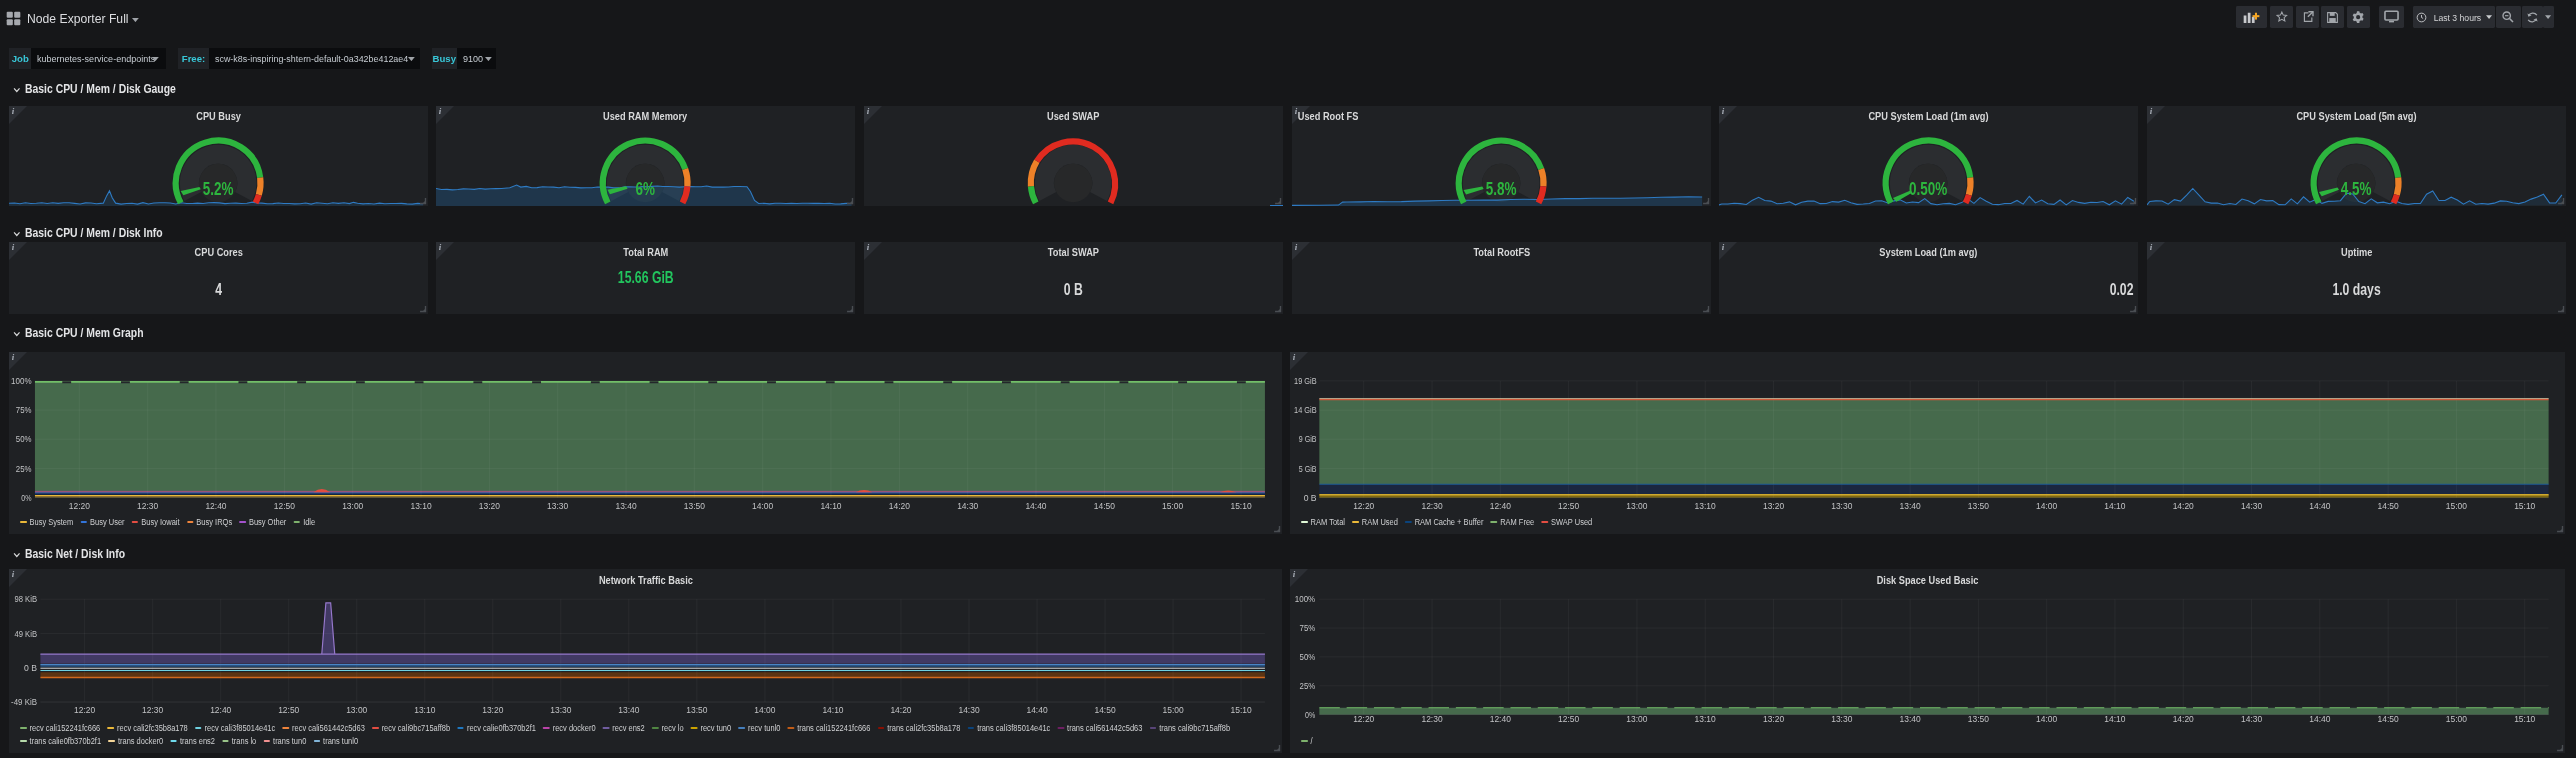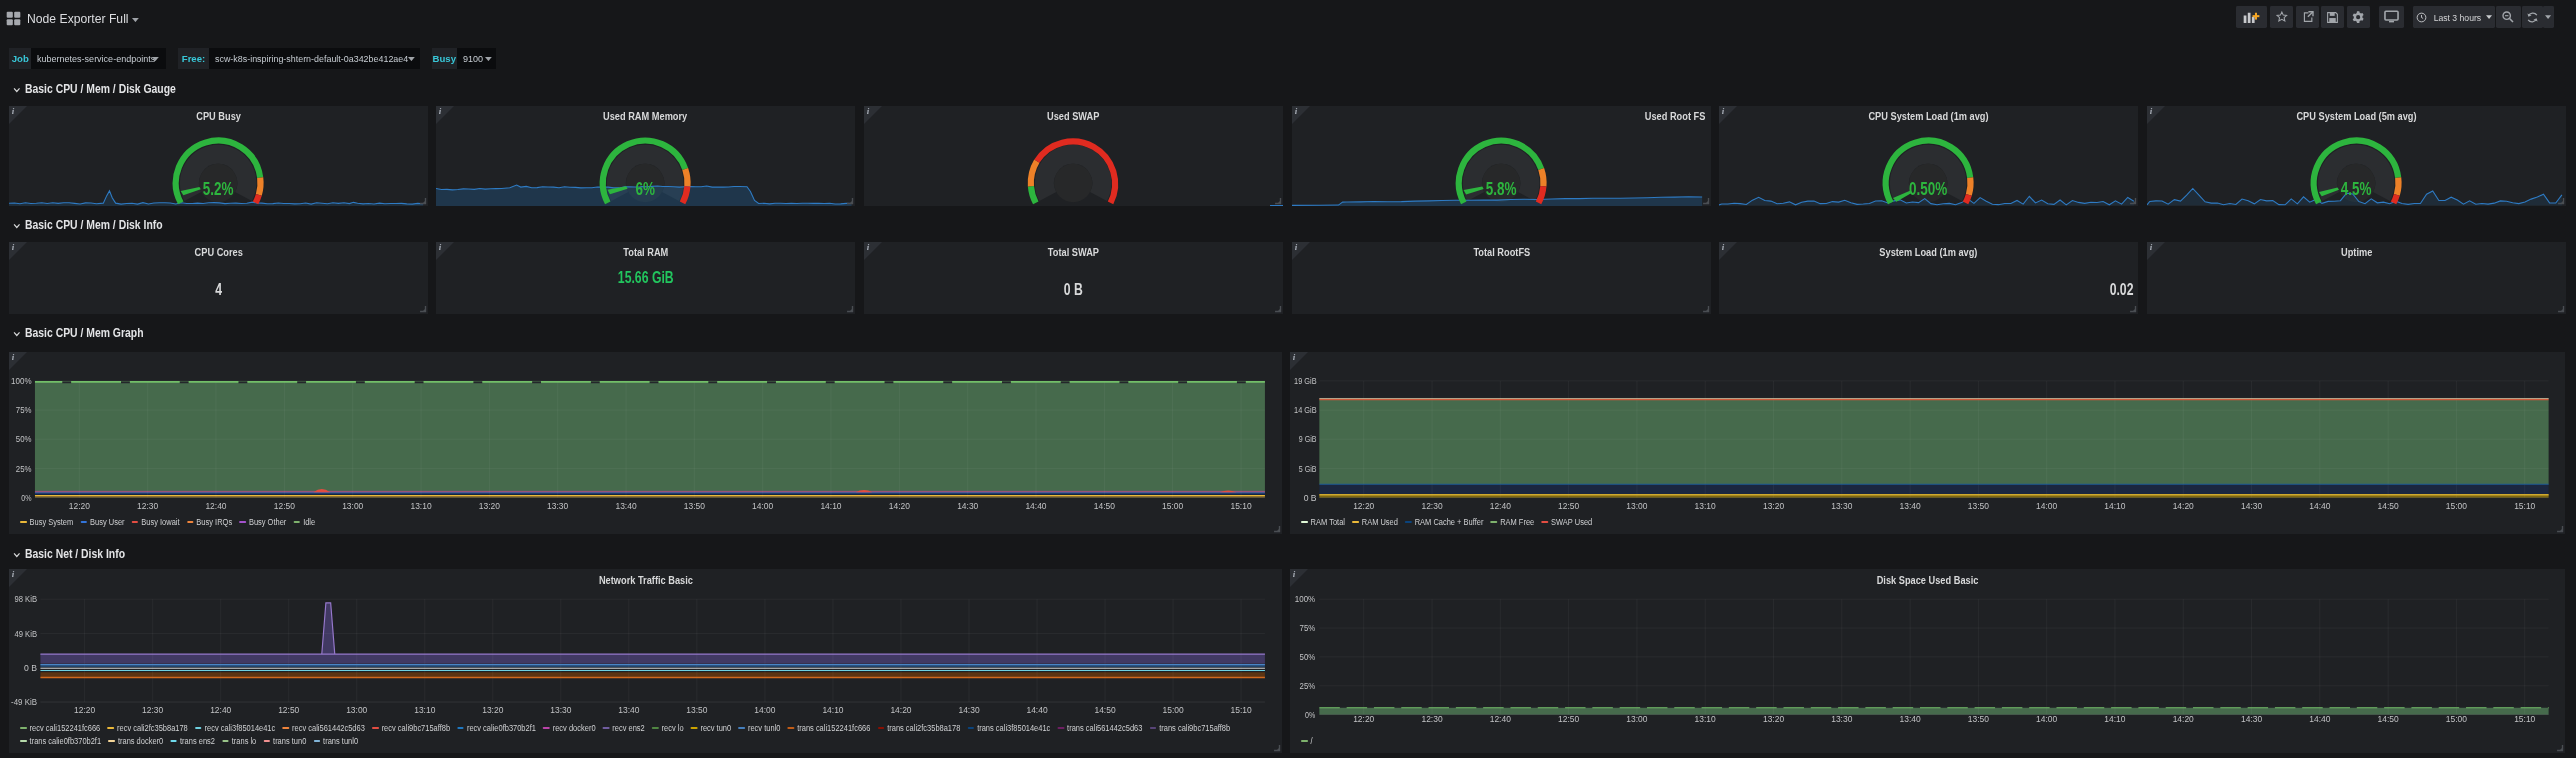--- a/index.html
+++ b/index.html
@@ -109,21 +109,21 @@
     <svg width="6.8" height="4.1" viewBox="0 0 10 6" style="position:absolute;right:4.1px;top:9px">
       <path d="M0 0 L5 6 L10 0 Z" fill="#9fa3a8"></path>
     </svg>
   </div>
 <div style="position:absolute;left:0;top:81px;width:819px;height:18px">
     <svg width="9.6" height="9.6" viewBox="0 0 14 14" style="position:absolute;left:12.3px;top:4.1px">
       <path d="M 3 5 L 7 9.5 L 11 5" stroke="#d8d9da" stroke-width="1.7" fill="none"></path>
     </svg>
     <div style="position:absolute;left:25px;top:0;color:#e3e4e6;font-size:13px;font-weight:700;transform:scaleX(0.80);transform-origin:left center;white-space:nowrap">Basic CPU / Mem / Disk Gauge</div>
   </div>
-<div style="position:absolute;left:0;top:217px;width:819px;height:18px">
+<div style="position:absolute;left:0;top:225px;width:819px;height:18px">
     <svg width="9.6" height="9.6" viewBox="0 0 14 14" style="position:absolute;left:12.3px;top:4.1px">
       <path d="M 3 5 L 7 9.5 L 11 5" stroke="#d8d9da" stroke-width="1.7" fill="none"></path>
     </svg>
     <div style="position:absolute;left:25px;top:0;color:#e3e4e6;font-size:13px;font-weight:700;transform:scaleX(0.80);transform-origin:left center;white-space:nowrap">Basic CPU / Mem / Disk Info</div>
   </div>
 <div style="position:absolute;left:0;top:325px;width:819px;height:18px">
     <svg width="9.6" height="9.6" viewBox="0 0 14 14" style="position:absolute;left:12.3px;top:4.1px">
       <path d="M 3 5 L 7 9.5 L 11 5" stroke="#d8d9da" stroke-width="1.7" fill="none"></path>
     </svg>
     <div style="position:absolute;left:25px;top:0;color:#e3e4e6;font-size:13px;font-weight:700;transform:scaleX(0.80);transform-origin:left center;white-space:nowrap">Basic CPU / Mem Graph</div>
@@ -187,21 +187,21 @@
       <path d="M 252.9 80.6 A 62 62 0 0 1 360.7 141.6" stroke="#e02b20" stroke-width="9" fill="none"></path>
     </svg>
     <svg width="8.2" height="8.2" style="position:absolute;right:1.4px;bottom:1.4px" viewBox="0 0 12 12">
       <path d="M 11 3 L 11 11 L 3 11" stroke="#4a4e53" stroke-width="2" fill="none"></path>
       <path d="M 11 8 L 8 11" stroke="#4a4e53" stroke-width="2" fill="none"></path>
     </svg>
   </div>
 <div style="position:absolute;left:1292px;top:106px;width:419px;height:100px;background:#1f2124;overflow:hidden">
     <div style="position:absolute;left:0;top:0;width:0;height:0;border-top:18.4px solid #2c2f34;border-right:18.4px solid transparent"></div>
     <div style="position:absolute;left:2.7px;top:0px;color:#a9afb8;font-family:'Liberation Serif',serif;font-weight:700;font-size:9px;font-style:italic">i</div>
-    <div style="position:absolute;left:0;top:4.1px;width:419px;text-align:right;color:#d8d9da;font-size:11px;font-weight:700"><span style="display:inline-block;transform:scaleX(0.84)">Used Root FS</span></div>
+    <div style="position:absolute;left:0;top:4.1px;width:419px;text-align:left;color:#d8d9da;font-size:11px;font-weight:700"><span style="display:inline-block;transform:scaleX(0.84)">Used Root FS</span></div>
     <svg width="419" height="100" style="position:absolute;left:0;top:0" viewBox="0 0 613 146">
       <path d="M 268.9 132.2 A 42 42 0 1 1 343.1 132.2" stroke="#2b2d30" stroke-width="28" fill="none"></path>
       <circle cx="306.0" cy="112.5" r="28" fill="#272829"></circle>
       <path d="M 0.0 145.2 L 40.0 145.0 L 68.0 144.8 L 74.0 140.5 L 80.0 140.4 L 100.0 140.1 L 120.0 139.6 L 140.0 139.9 L 160.0 139.7 L 180.0 139.0 L 200.0 138.7 L 220.0 138.1 L 240.0 137.8 L 260.0 137.7 L 280.0 137.3 L 300.0 137.5 L 320.0 136.6 L 340.0 136.2 L 360.0 136.7 L 380.0 136.0 L 400.0 135.4 L 420.0 135.4 L 440.0 134.7 L 460.0 134.8 L 480.0 134.9 L 500.0 134.5 L 520.0 134.1 L 540.0 133.4 L 560.0 133.2 L 580.0 132.7 L 600.0 132.9 L 600.0 146 L 0.0 146 Z" fill="rgba(31,120,193,0.25)" stroke="none"></path>
       <path d="M 0.0 145.2 L 40.0 145.0 L 68.0 144.8 L 74.0 140.5 L 80.0 140.4 L 100.0 140.1 L 120.0 139.6 L 140.0 139.9 L 160.0 139.7 L 180.0 139.0 L 200.0 138.7 L 220.0 138.1 L 240.0 137.8 L 260.0 137.7 L 280.0 137.3 L 300.0 137.5 L 320.0 136.6 L 340.0 136.2 L 360.0 136.7 L 380.0 136.0 L 400.0 135.4 L 420.0 135.4 L 440.0 134.7 L 460.0 134.8 L 480.0 134.9 L 500.0 134.5 L 520.0 134.1 L 540.0 133.4 L 560.0 133.2 L 580.0 132.7 L 600.0 132.9" stroke="#2e7bc4" stroke-width="1.6" fill="none"></path>
       <path d="M 251.3 141.6 A 62 62 0 1 1 364.6 92.1" stroke="#2db53e" stroke-width="9" fill="none"></path>
       <path d="M 364.6 92.1 A 62 62 0 0 1 367.8 117.3" stroke="#ed8128" stroke-width="9" fill="none"></path>
       <path d="M 367.8 117.3 A 62 62 0 0 1 360.7 141.6" stroke="#e02b20" stroke-width="9" fill="none"></path>
       <polygon points="280.4,121.1 254.7,129.3 251.0,122.9 278.5,117.6" fill="#2db53e"></polygon>
       <text x="306.0" y="120.5" fill="#2db53e" font-size="27" font-weight="700" text-anchor="middle" dominant-baseline="central" textLength="45" lengthAdjust="spacingAndGlyphs">5.8%</text>
@@ -297,20 +297,21 @@
     <div style="position:absolute;left:0;top:38px;width:419px;text-align:right;color:#d8d9da;font-size:17px;font-weight:700"><span style="display:inline-block;transform:scaleX(0.72)">0.02</span></div>
     <svg width="8.2" height="8.2" style="position:absolute;right:1.4px;bottom:1.4px" viewBox="0 0 12 12">
       <path d="M 11 3 L 11 11 L 3 11" stroke="#4a4e53" stroke-width="2" fill="none"></path>
       <path d="M 11 8 L 8 11" stroke="#4a4e53" stroke-width="2" fill="none"></path>
     </svg>
   </div>
 <div style="position:absolute;left:2147px;top:242px;width:419px;height:72px;background:#1f2124;overflow:hidden">
     <div style="position:absolute;left:0;top:0;width:0;height:0;border-top:18.4px solid #2c2f34;border-right:18.4px solid transparent"></div>
     <div style="position:absolute;left:2.7px;top:0px;color:#a9afb8;font-family:'Liberation Serif',serif;font-weight:700;font-size:9px;font-style:italic">i</div>
     <div style="position:absolute;left:0;top:4.1px;width:419px;text-align:center;color:#d8d9da;font-size:11px;font-weight:700"><span style="display:inline-block;transform:scaleX(0.84)">Uptime</span></div>
+    <div style="position:absolute;left:0;top:38px;width:419px;text-align:center;color:#d8d9da;font-size:17px;font-weight:700"><span style="display:inline-block;transform:scaleX(0.72)">1.0 days</span></div>
     <svg width="8.2" height="8.2" style="position:absolute;right:1.4px;bottom:1.4px" viewBox="0 0 12 12">
       <path d="M 11 3 L 11 11 L 3 11" stroke="#4a4e53" stroke-width="2" fill="none"></path>
       <path d="M 11 8 L 8 11" stroke="#4a4e53" stroke-width="2" fill="none"></path>
     </svg>
   </div>
 <div style="position:absolute;left:9px;top:352px;width:1273px;height:182px;background:#1f2124;overflow:hidden">
     <div style="position:absolute;left:0;top:0;width:0;height:0;border-top:18.4px solid #2c2f34;border-right:18.4px solid transparent"></div>
     <div style="position:absolute;left:2.7px;top:0px;color:#a9afb8;font-family:'Liberation Serif',serif;font-weight:700;font-size:9px;font-style:italic">i</div>
     <svg width="1273" height="182" style="position:absolute;left:0;top:0" viewBox="0 0 1864 266">
       <rect x="38" y="43.5" width="1801" height="161.0" fill="#466a4c"></rect>

